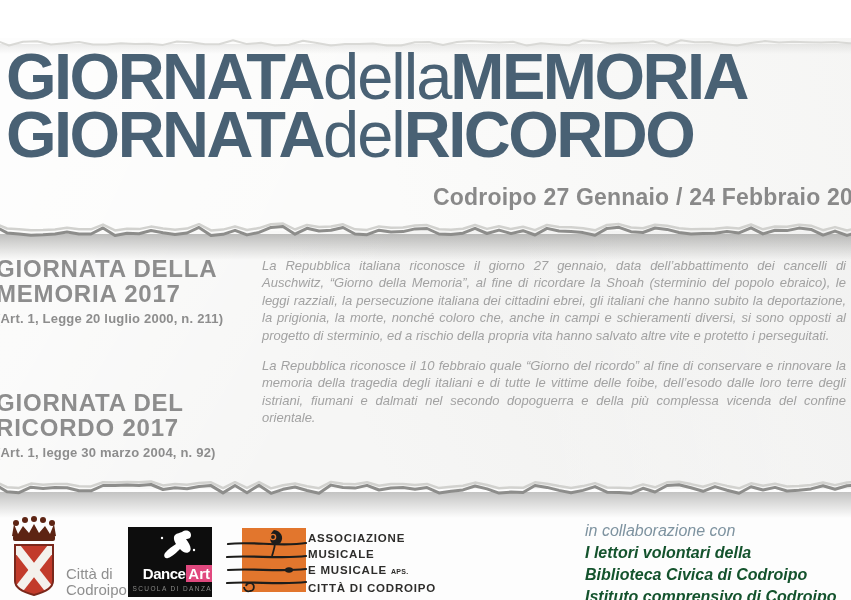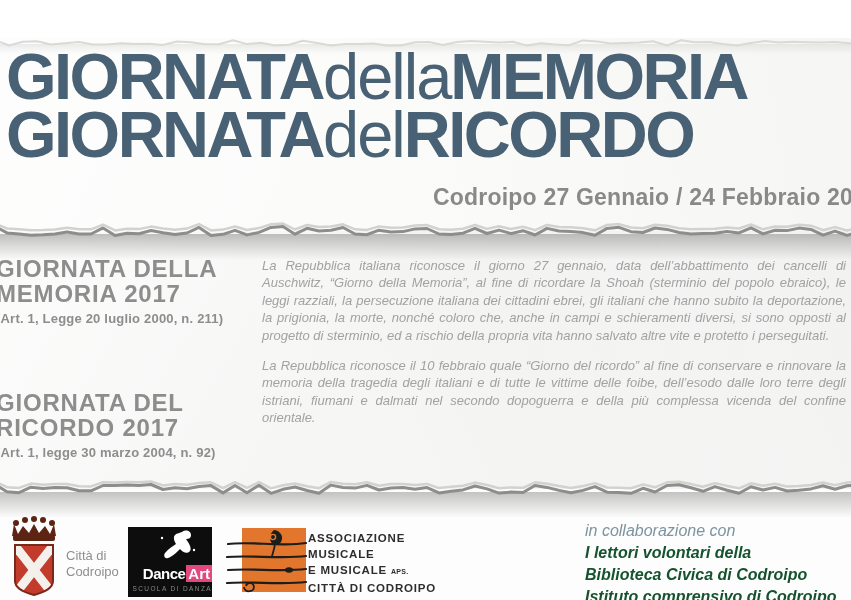--- a/index.html
+++ b/index.html
@@ -76,21 +76,21 @@
   #body-col p {
     margin: 0 0 13px 0;
     font-size: 13px; line-height: 17.4px;
     font-style: italic; color: #a2a2a2;
     text-align: justify;
   }
 
   
   .footer-item { position: absolute; z-index: 4; }
   #crest { left: 4px; top: 514px; }
-  #comune-label { left: 66px; top: 548px; font-size: 13px; line-height: 16px; color: #8f8f8f; }
+  #comune-label { left: 66px; top: 566px; font-size: 15px; line-height: 16px; color: #8f8f8f; }
 
   #danceart-logo {
     left: 128px; top: 527px; width: 84px; height: 70px;
     background: #0d0d0d; text-align: right;
   }
   #danceart-dancer { position: absolute; left: 26px; top: 3px; }
   #danceart-name { position: absolute; left: 0; top: 38px; width: 84px; font-size: 15px; font-weight: bold; }
   #danceart-name .dn-white { color: #ffffff; letter-spacing: -0.5px; }
   #danceart-name .dn-pink { color: #ffffff; background: #e0487e; padding: 0 2px; margin-left: 1px; }
   #danceart-tagline { position: absolute; left: 0; top: 58px; width: 84px;

